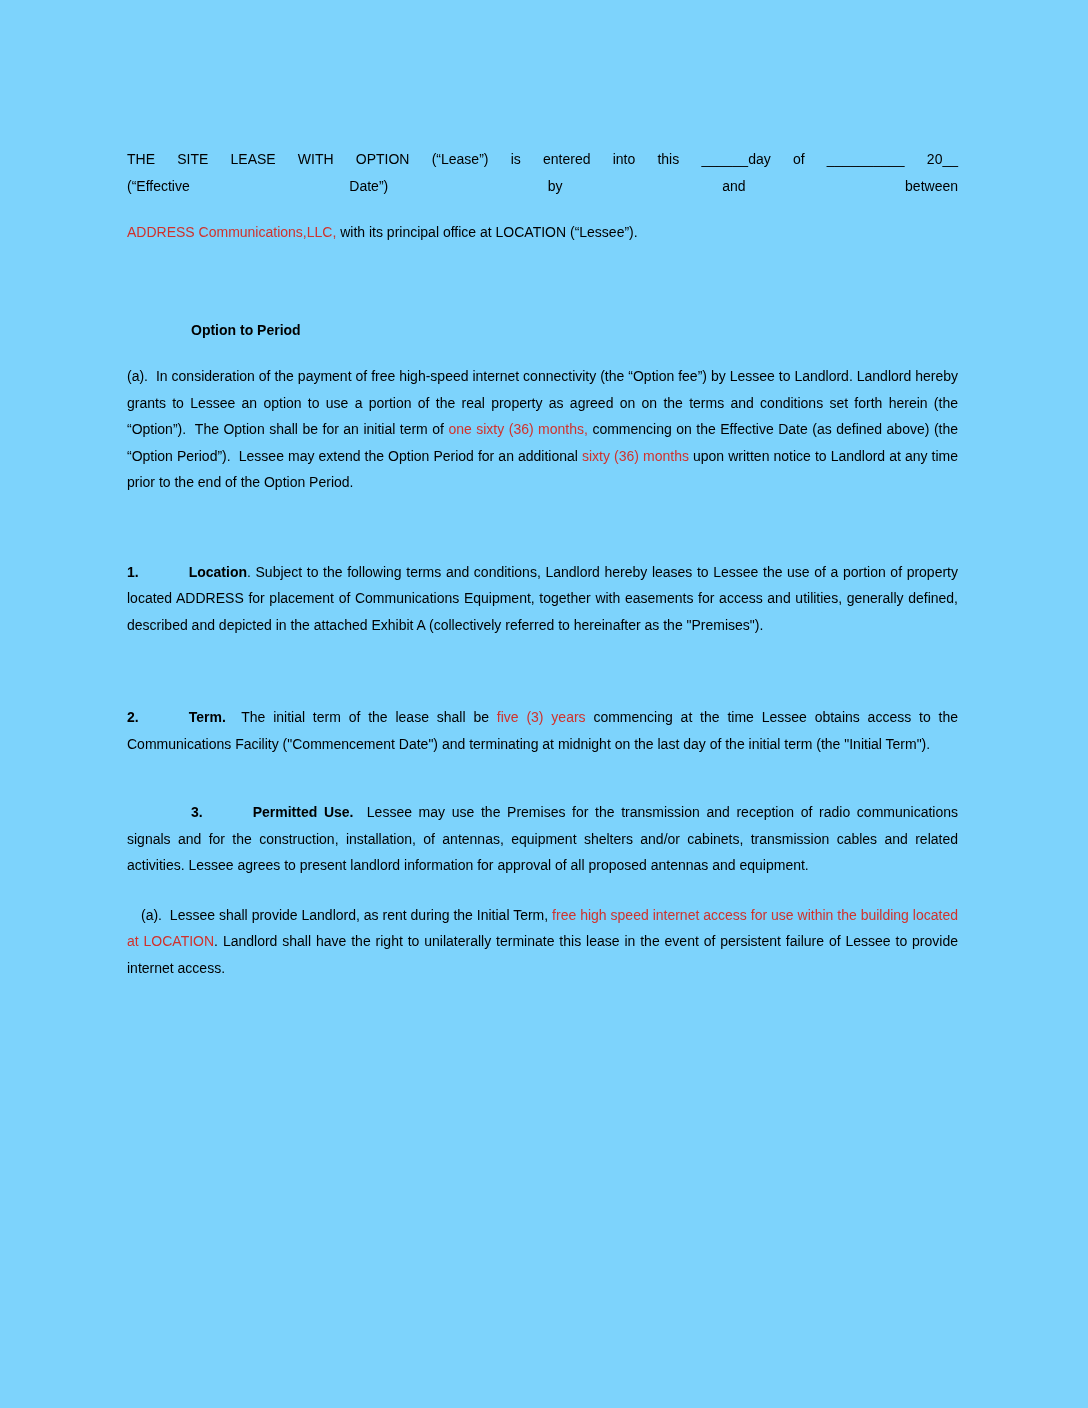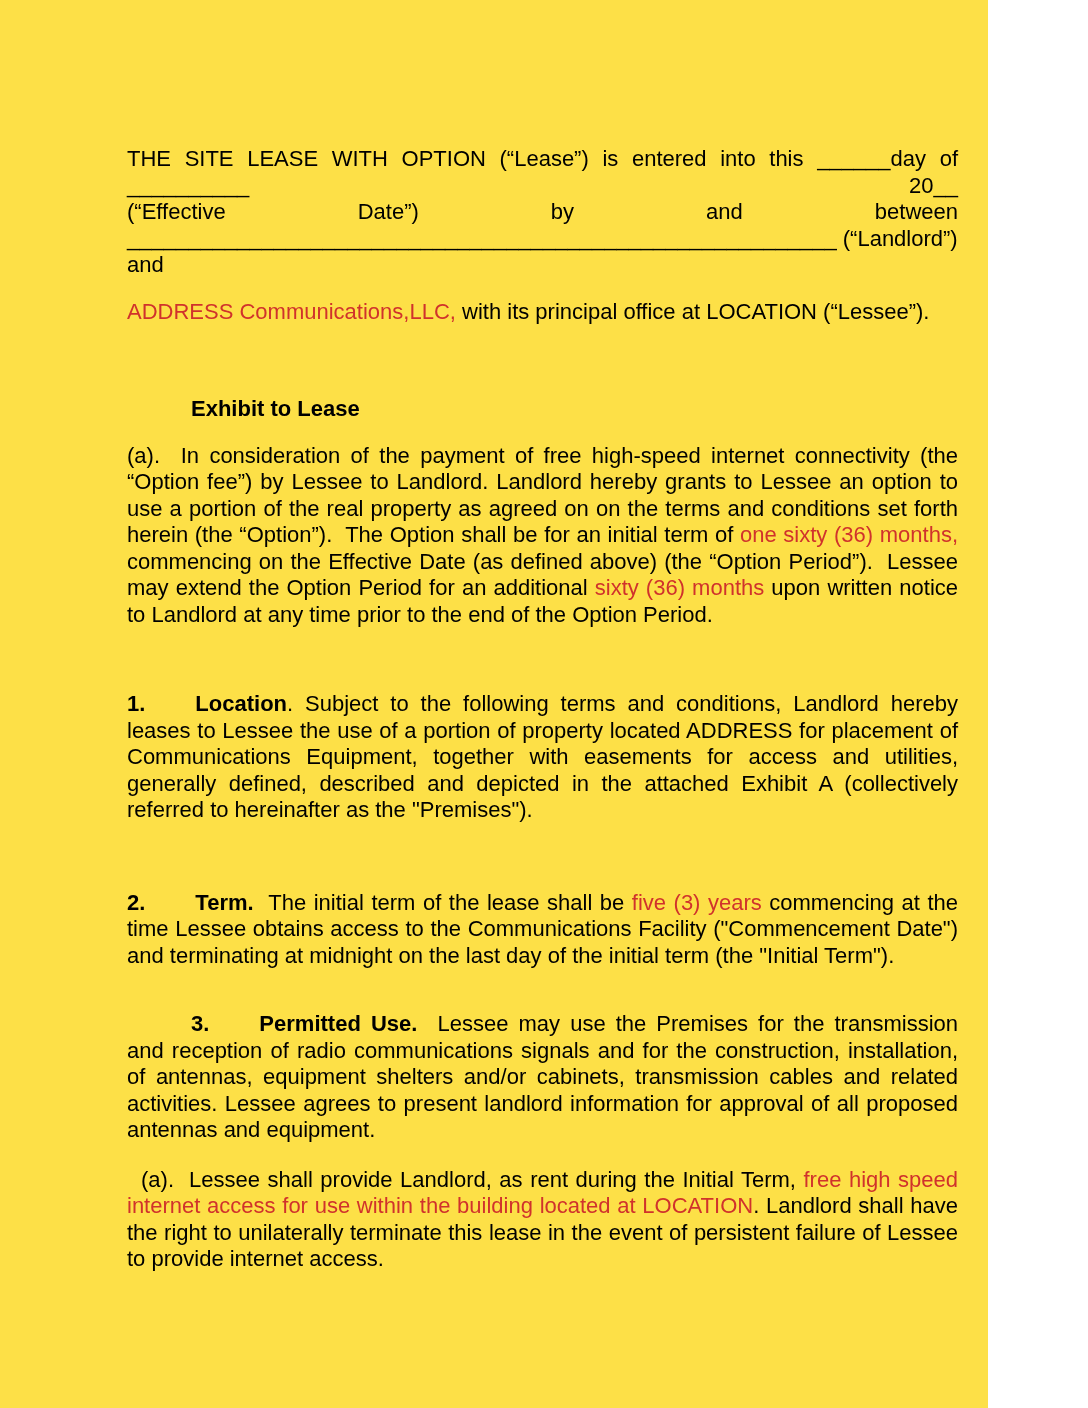--- a/index.html
+++ b/index.html
@@ -2,25 +2,25 @@
 <html><head>
 <meta charset="utf-8">
 <style>
   html, body {
     margin: 0;
     padding: 0;
     background: #ffffff;
   }
   .page {
     position: relative;
-    width: 988px;
+    width: 1088px;
     height: 1408px;
-    background: #fde047;
+    background: #7dd3fc;
     font-family: "Liberation Sans", sans-serif;
-    font-size: 22px;
+    font-size: 14px;
     line-height: 26.5px;
     color: #000000;
     overflow: hidden;
   }
   .content {
     position: absolute;
     left: 127px;
     top: 146px;
     width: 831px;
   }
@@ -46,25 +46,24 @@
   .mt-rent-a   { margin-top: 23px; }
 </style>
 </head>
 <body>
 
 <div class="page">
   <div class="content">
 
     <div class="line-just"><span>THE SITE LEASE WITH OPTION (“Lease”) is entered into this ______day of __________ 20__</span></div>
     <div class="line-just"><span>(“Effective Date”) by and between</span></div>
-    <div class="line-left"><span>__________________________________________________________ (“Landlord”) and</span></div>
 
     <div class="line-left mt-lessee"><span style="color: rgb(208, 50, 44);">ADDRESS Communications,LLC,</span><span> with its principal office at LOCATION (“Lessee”).</span></div>
 
-    <div class="line-left mt-heading"><span class="b">Exhibit to Lease</span></div>
+    <div class="line-left mt-heading"><span class="b">Option to Period</span></div>
 
     <div class="para mt-option-a"><span>(a).&nbsp; In consideration of the payment of free high-speed internet connectivity (the “Option fee”) by Lessee to Landlord. Landlord hereby grants to Lessee an option to use a portion of the real property as agreed on on the terms and conditions set forth herein (the “Option”).&nbsp; The Option shall be for an initial term of </span><span style="color: rgb(208, 50, 44);">one sixty (36) months,</span><span> commencing on the Effective Date (as defined above) (the “Option Period”).&nbsp; Lessee may extend the Option Period for an additional </span><span style="color: rgb(208, 50, 44);">sixty (36) months</span><span> upon written notice to Landlord at any time prior to the end of the Option Period.</span></div>
 
     <div class="para mt-sec1"><span class="b">1.</span><span class="tab" style="width: 50px;"></span><span class="b">Location</span><span>. Subject to the following terms and conditions, Landlord hereby leases to Lessee the use of a portion of property located ADDRESS for placement of Communications Equipment, together with easements for access and utilities, generally defined, described and depicted in the attached Exhibit A (collectively referred to hereinafter as the "Premises").</span></div>
 
     <div class="para mt-sec2"><span class="b">2.</span><span class="tab" style="width: 50px;"></span><span class="b">Term.</span><span>&nbsp; The initial term of the lease shall be </span><span style="color: rgb(208, 50, 44);">five (3) years</span><span> commencing at the time Lessee obtains access to the Communications Facility ("Commencement Date") and terminating at midnight on the last day of the initial term (the "Initial Term").</span></div>
 
     <div class="para mt-sec3"><span class="tab" style="width: 64px;"></span><span class="b">3.</span><span class="tab" style="width: 50px;"></span><span class="b">Permitted Use.</span><span>&nbsp; Lessee may use the Premises for the transmission and reception of radio communications signals and for the construction, installation, of antennas, equipment shelters and/or cabinets, transmission cables and related activities. Lessee agrees to present landlord information for approval of all proposed antennas and equipment.</span></div>
 
 

